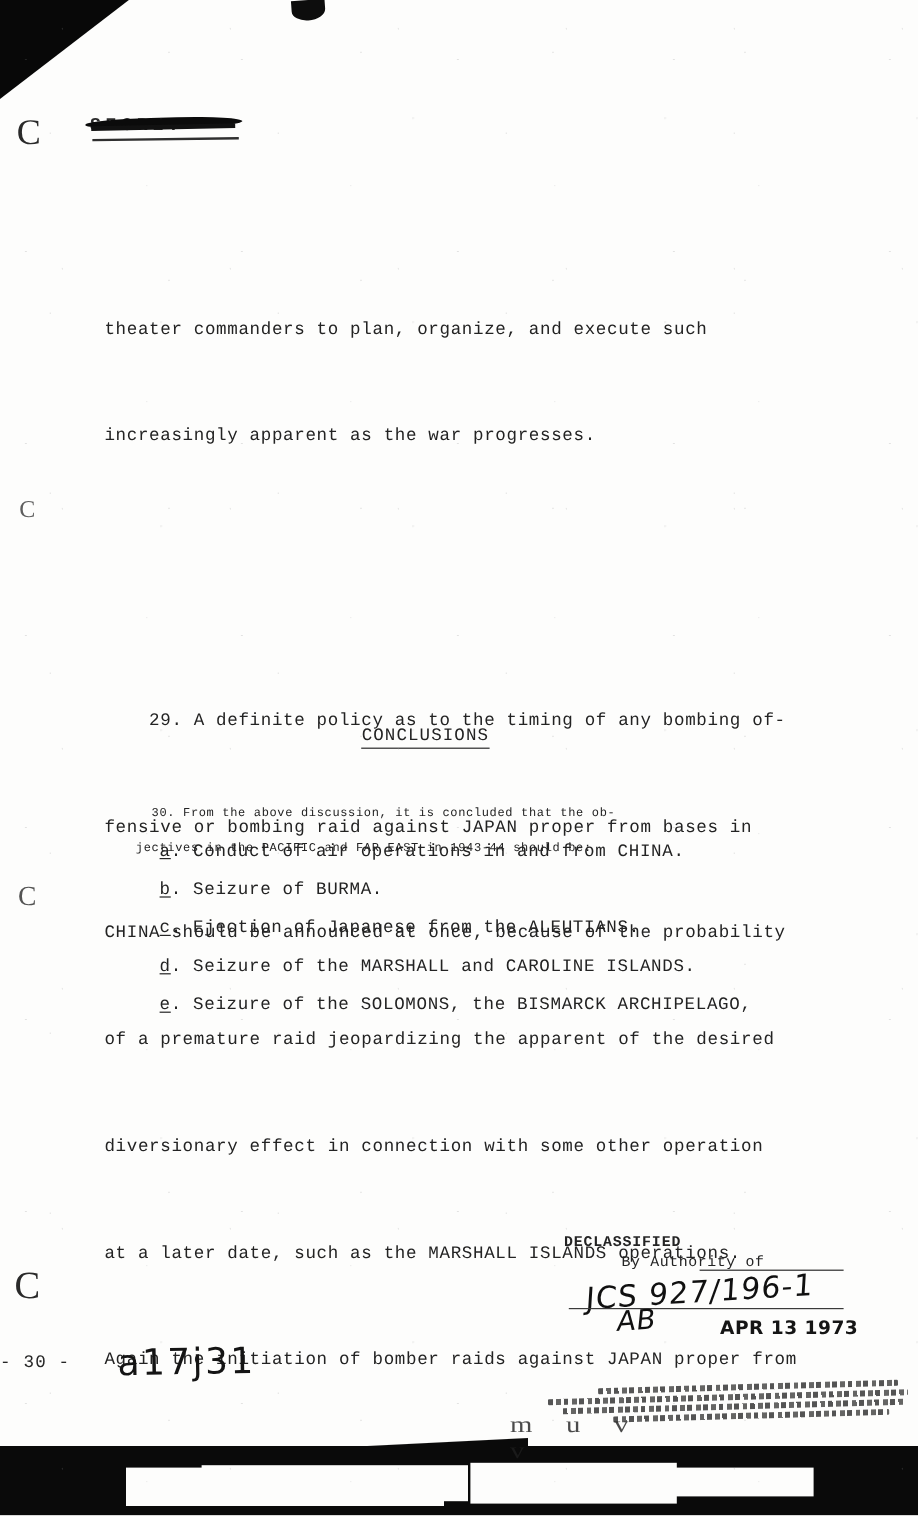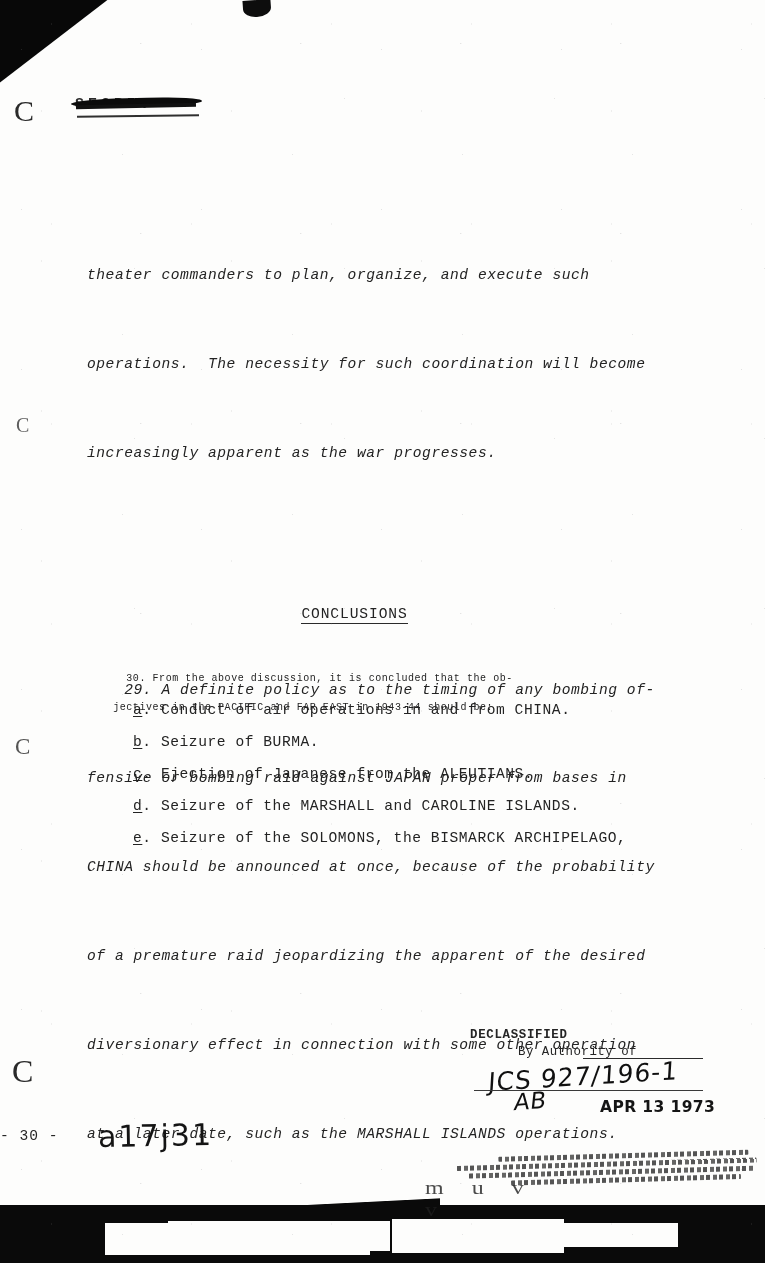--- a/index.html
+++ b/index.html
@@ -198,21 +198,20 @@
     font-size: 14.6px;
     line-height: 29.6px;
     letter-spacing: 0.55px;
     white-space: pre;
     color: #232323;
   }
 
   .para {
     margin: 0;
     white-space: pre;
-    font-style: italic;
   }
   .para + .para {
     margin-top: 29.6px;
   }
   .para .line { display: block; white-space: pre; }
 
   
   .conclusions-heading {
     position: absolute;
     top: 606px;
@@ -392,21 +391,20 @@
   <div class="class-header">
     <span class="ch-text">SECRET</span>
     <span class="ch-strike"></span>
     <span class="ch-strike2"></span>
     <span class="ch-underline"></span>
   </div>
 
   <div class="body-text">
     <p class="para">
       <span class="line">theater commanders to plan, organize, and execute such</span>
-      <span class="line">operations.  The necessity for such coordination will become</span>
       <span class="line">increasingly apparent as the war progresses.</span>
     </p>
     <p class="para">
       <span class="line">    29. A definite policy as to the timing of any bombing of-</span>
       <span class="line">fensive or bombing raid against JAPAN proper from bases in</span>
       <span class="line">CHINA should be announced at once, because of the probability</span>
       <span class="line">of a premature raid jeopardizing the apparent of the desired</span>
       <span class="line">diversionary effect in connection with some other operation</span>
       <span class="line">at a later date, such as the MARSHALL ISLANDS operations.</span>
       <span class="line">Again the initiation of bomber raids against JAPAN proper from</span>

